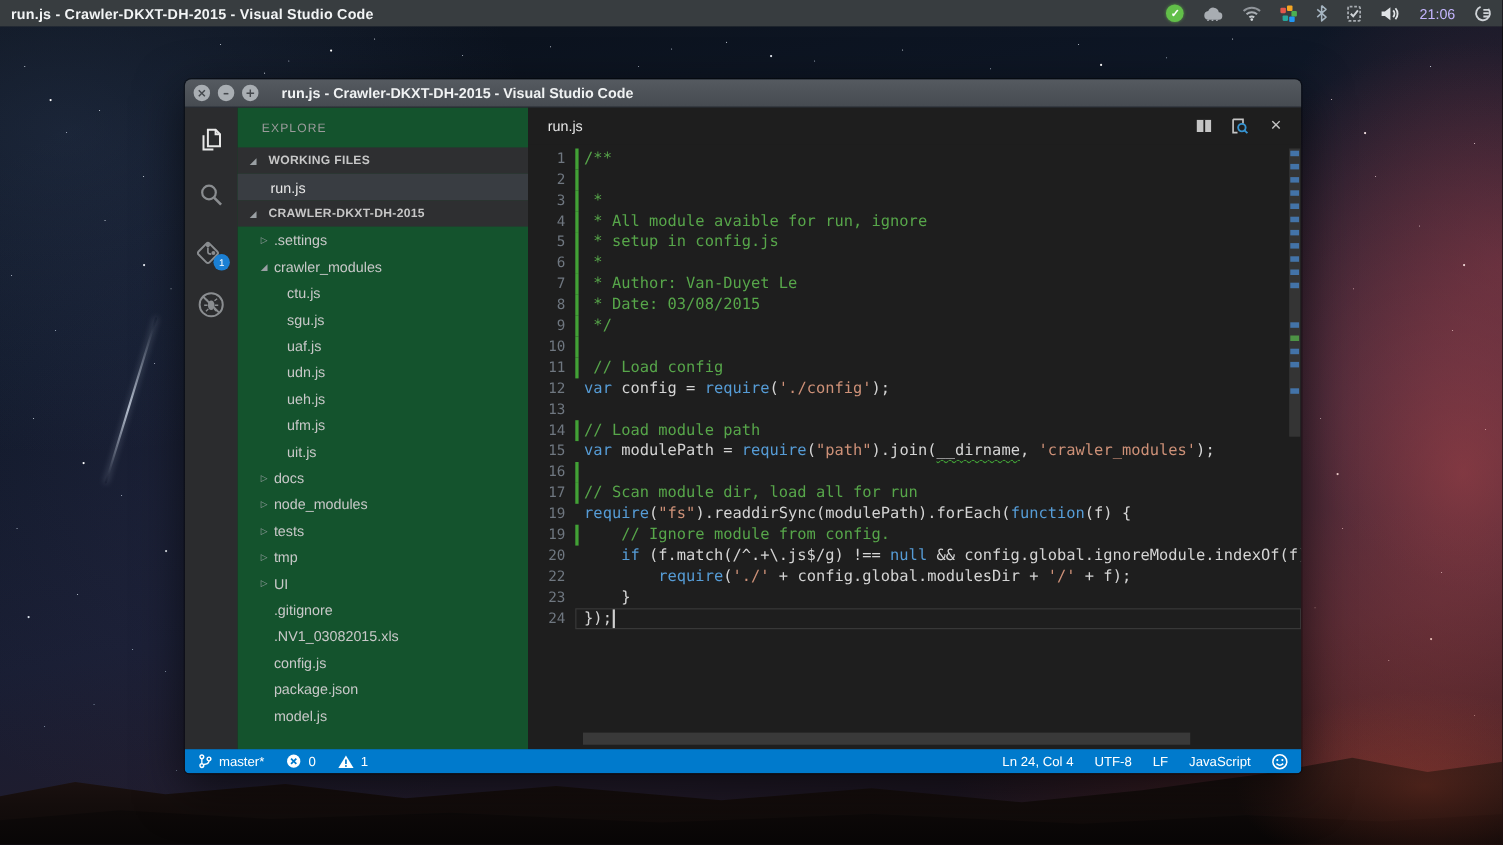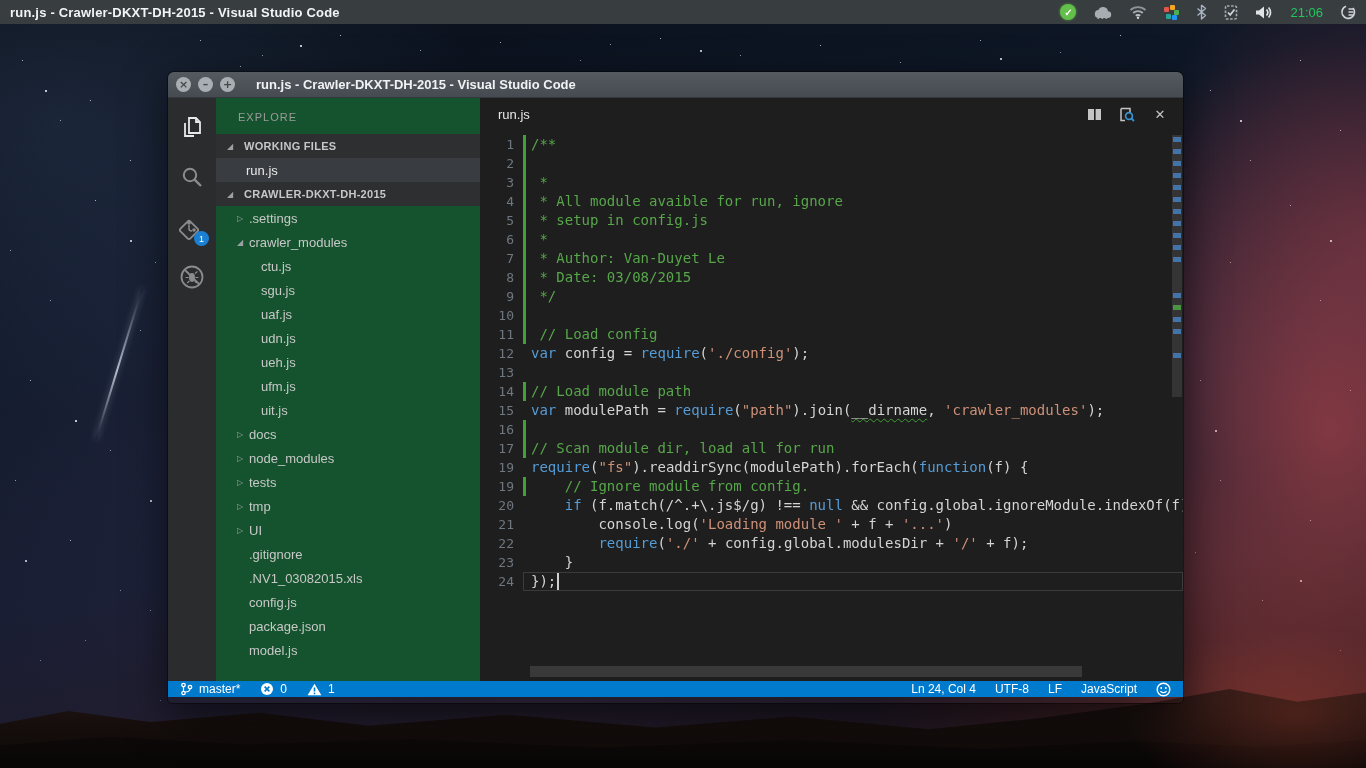--- a/index.html
+++ b/index.html
@@ -56,21 +56,21 @@
   .topbar { position:absolute; left:0; top:0; width:1366px; height:24px; z-index:30;
     background:#383d40; display:flex; align-items:center; padding:0 10px;
     color:#f2f4f5; font-size:13px; }
   .tb-title { font-weight:bold; letter-spacing:.2px; }
   .tray { margin-left:auto; display:flex; align-items:center; gap:17px; }
   .tray svg { display:block; }
   .skype { width:16px; height:16px; border-radius:50%; background:#62bf49; box-shadow:0 0 3px rgba(98,191,73,.7);
     display:flex; align-items:center; justify-content:center; color:#fff; font-size:10px; font-weight:bold; }
   .variety { position:relative; width:15px; height:15px; }
   .variety i { position:absolute; width:5px; height:5px; border-radius:1px; }
-  .clock { color:#22c55e; font-size:13px; }
+  .clock { color:#c4b5fd; font-size:13px; }
 
   
   .vscode { position:absolute; left:168px; top:72px; width:1015px; height:631px; z-index:20;
     border-radius:6px 6px 4px 4px; overflow:hidden;
     box-shadow:0 14px 44px rgba(0,0,0,.6), 0 0 0 1px rgba(0,0,0,.4); }
   .titlebar { height:26px; background:linear-gradient(180deg,#555a60,#464b51);
     border-bottom:1px solid #35393d; display:flex; align-items:center; padding:0 8px; }
   .wbtn { width:15px; height:15px; border-radius:50%; background:#a9aeb3; margin-right:7px;
     display:flex; align-items:center; justify-content:center;
     color:#44484d; font-size:11px; font-weight:bold; line-height:1; font-family:"DejaVu Sans",sans-serif; }
@@ -116,21 +116,21 @@
   .cursor { position:absolute; left:77px; top:1px; width:2px; height:17px; background:#cfcfcf; }
 
   .vruler { position:absolute; right:0; top:33px; bottom:16px; width:12px; }
   .mark { position:absolute; right:2px; width:8px; height:5px; }
   .mark.add { background:#3272b8; }
   .mark.warn { background:#3f9c35; }
   .vslider { position:absolute; right:1px; top:37px; width:10px; height:262px; background:rgba(121,121,121,.25); }
   .hslider { position:absolute; left:50px; bottom:4px; width:552px; height:11px; background:rgba(121,121,121,.30); }
 
   
-  .statusbar { height:16px; background:#007acc; color:#fff; display:flex; align-items:center;
+  .statusbar { height:22px; background:#007acc; color:#fff; display:flex; align-items:center;
     padding:0 12px; font-size:12px; }
   .sb-left, .sb-right { display:flex; align-items:center; }
   .sb-left > * { margin-right:6px; }
   .sb-gap { width:8px; }
   .sb-right { margin-left:auto; gap:19px; }
   .sb-ico { display:flex; align-items:center; }
 </style>
 </head>
 <body>
 
@@ -442,24 +442,20 @@
               <span class="txt"><span class="tk-k">require</span><span class="tk-w">(</span><span class="tk-s">"fs"</span><span class="tk-w">).readdirSync(modulePath).forEach(</span><span class="tk-k">function</span><span class="tk-w">(f) {</span></span>
             </div>
             <div class="cline">
               <span class="ln">19</span>
               <span class="gitbar"></span>
               <span class="txt"><span class="tk-c">    // Ignore module from config.</span></span>
             </div>
             <div class="cline">
               <span class="ln">20</span>
               <span class="txt"><span class="tk-w">    </span><span class="tk-k">if</span><span class="tk-w"> (f.match(/^.+\.js$/g) !== </span><span class="tk-k">null</span><span class="tk-w"> &amp;&amp; config.global.ignoreModule.indexOf(f)</span></span>
-            </div>
-            <div class="cline">
-              <span class="ln">21</span>
-              <span class="txt"><span class="tk-w">        console.log(</span><span class="tk-s">'Loading module '</span><span class="tk-w"> + f + </span><span class="tk-s">'...'</span><span class="tk-w">)</span></span>
             </div>
             <div class="cline">
               <span class="ln">22</span>
               <span class="txt"><span class="tk-w">        </span><span class="tk-k">require</span><span class="tk-w">(</span><span class="tk-s">'./'</span><span class="tk-w"> + config.global.modulesDir + </span><span class="tk-s">'/'</span><span class="tk-w"> + f);</span></span>
             </div>
             <div class="cline">
               <span class="ln">23</span>
               <span class="txt"><span class="tk-w">    }</span></span>
             </div>
             <div class="cline">

